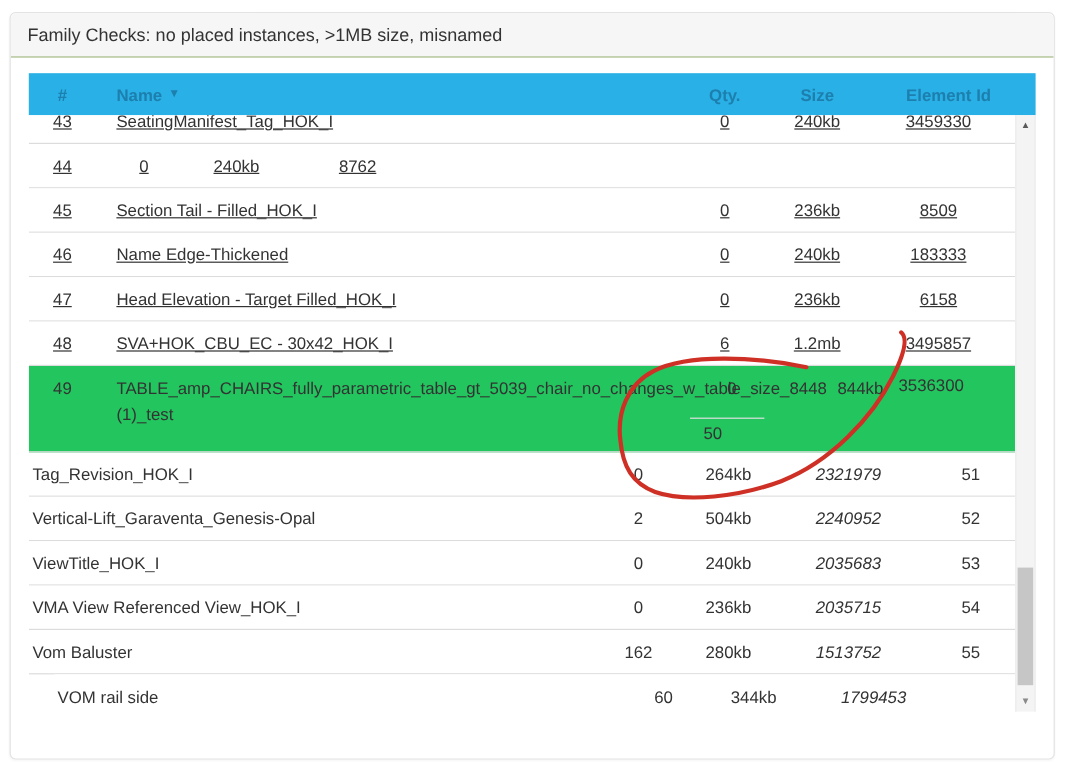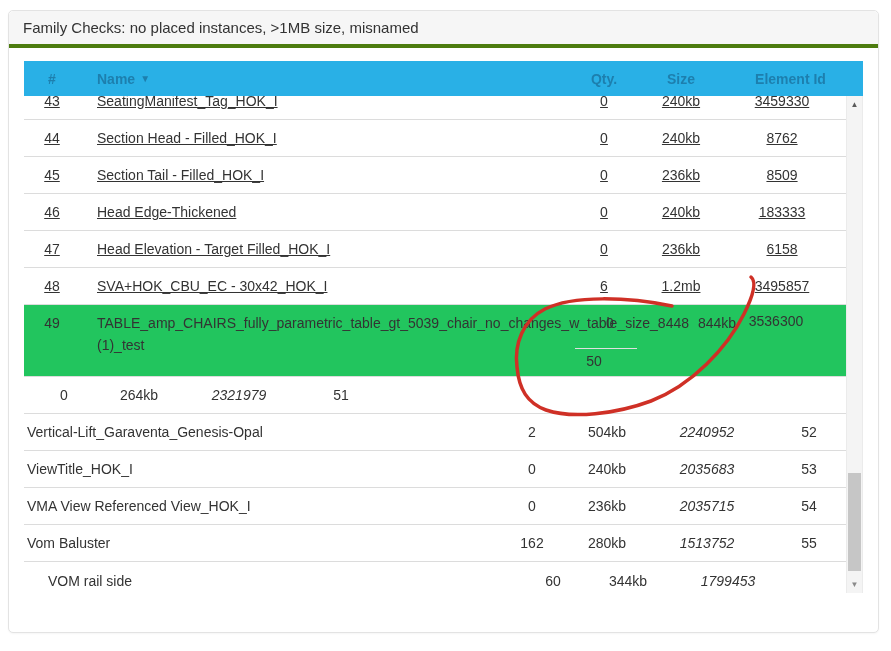--- a/index.html
+++ b/index.html
@@ -19,21 +19,21 @@
     width:891px;height:651px;position:relative;background:#ffffff;
     font-family:"Liberation Sans", sans-serif;color:var(--text);overflow:hidden;
   }
   .card{
     position:absolute;left:8px;top:10px;width:871px;height:623px;
     background:#fff;border:1px solid var(--card-border);border-radius:5px;
     box-shadow:0 1px 2px rgba(0,0,0,0.04);
   }
   .titlebar{
     position:absolute;left:0;top:0;right:0;height:37px;
-    background:var(--titlebar-bg);border-bottom:4px solid #4d7c0f;
+    background:var(--titlebar-bg);border-bottom:1px solid #4d7c0f;
     border-radius:5px 5px 0 0;display:flex;align-items:center;
     padding-left:14px;font-size:15px;color:var(--text);
   }
   
   .thead{
     position:absolute;left:15px;top:50px;width:839px;height:35px;
     background:var(--accent);display:flex;align-items:center;
     color:var(--header-text);font-weight:bold;font-size:14px;
   }
   .thead .c-num{width:56px;text-align:center;}
@@ -120,35 +120,34 @@
 
       <div class="trow">
         <div class="c-num">43</div>
         <div class="c-name">SeatingManifest_Tag_HOK_I</div>
         <div class="c-qty">0</div>
         <div class="c-size">240kb</div>
         <div class="c-id">3459330</div>
       </div>
       <div class="trow">
         <div class="c-num">44</div>
-        <div class="c-name">Section Head - Filled_HOK_I</div>
         <div class="c-qty">0</div>
         <div class="c-size">240kb</div>
         <div class="c-id">8762</div>
       </div>
       <div class="trow">
         <div class="c-num">45</div>
         <div class="c-name">Section Tail - Filled_HOK_I</div>
         <div class="c-qty">0</div>
         <div class="c-size">236kb</div>
         <div class="c-id">8509</div>
       </div>
       <div class="trow">
         <div class="c-num">46</div>
-        <div class="c-name">Head Edge-Thickened</div>
+        <div class="c-name">Name Edge-Thickened</div>
         <div class="c-qty">0</div>
         <div class="c-size">240kb</div>
         <div class="c-id">183333</div>
       </div>
       <div class="trow">
         <div class="c-num">47</div>
         <div class="c-name">Head Elevation - Target Filled_HOK_I</div>
         <div class="c-qty">0</div>
         <div class="c-size">236kb</div>
         <div class="c-id">6158</div>
@@ -166,20 +165,21 @@
         <div class="r-name1">TABLE_amp_CHAIRS_fully_parametric_table_gt_5039_chair_no_changes_w_table_size_8448</div>
         <div class="r-name2">(1)_test</div>
         <div class="r-qty">0</div>
         <div class="r-size">844kb</div>
         <div class="r-id">3536300</div>
         <div class="mini-divider"></div>
         <div class="r-next">50</div>
       </div>
 
       <div class="srow">
+        <div class="s-name">Tag_Revision_HOK_I</div>
         <div class="s-qty">0</div>
         <div class="s-size">264kb</div>
         <div class="s-id">2321979</div>
         <div class="s-next">51</div>
       </div>
       <div class="srow">
         <div class="s-name">Vertical-Lift_Garaventa_Genesis-Opal</div>
         <div class="s-qty">2</div>
         <div class="s-size">504kb</div>
         <div class="s-id">2240952</div>

